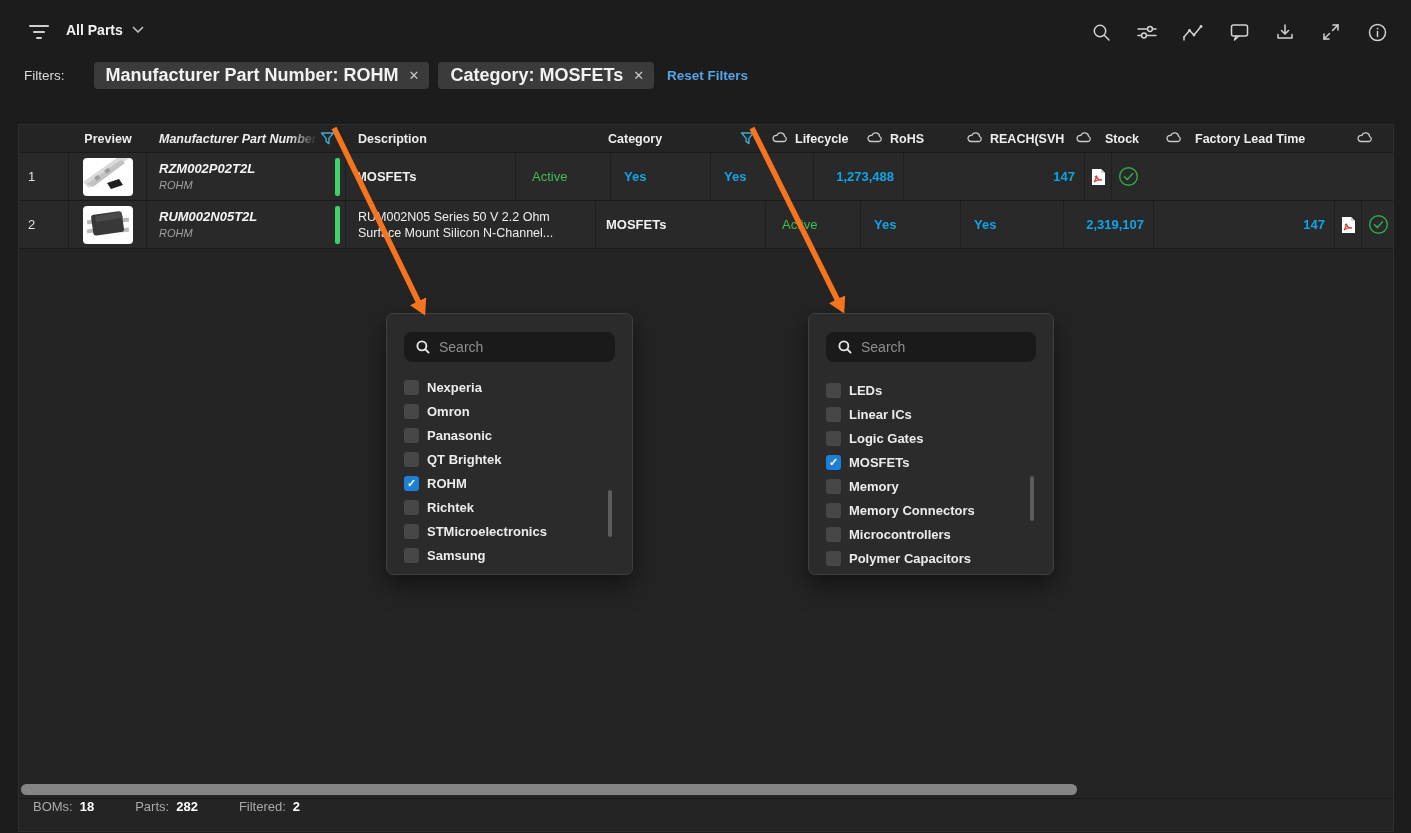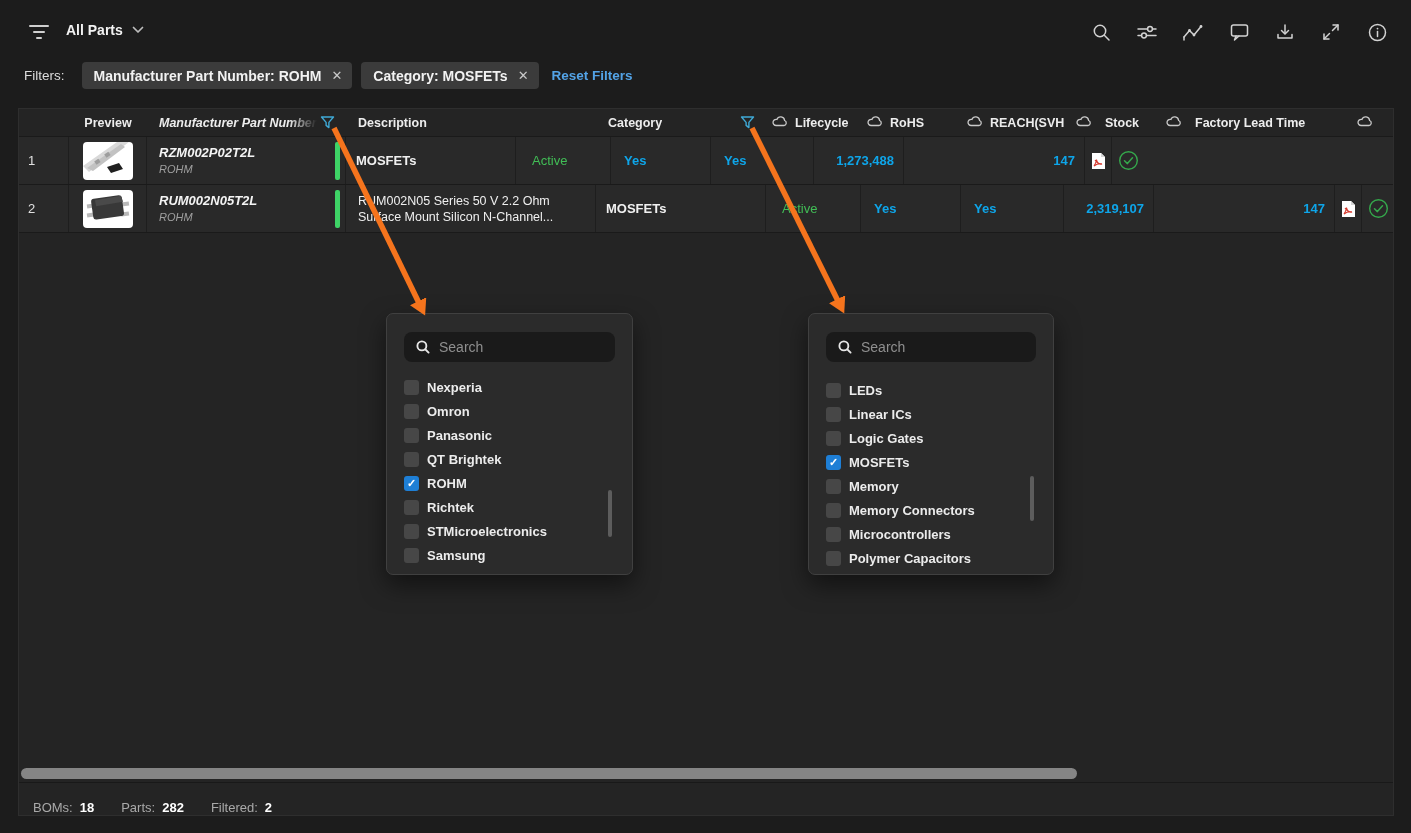--- a/index.html
+++ b/index.html
@@ -13,29 +13,29 @@
   #menu-btn i { display:block; height:2px; background:#cfcfcf; border-radius:1px; }
   #menu-btn i:nth-child(1){width:20px;} #menu-btn i:nth-child(2){width:12px;} #menu-btn i:nth-child(3){width:6px;}
   #view-selector { position:absolute; left:66px; top:22px; display:flex; align-items:center; gap:9px;
     font-size:14px; font-weight:700; color:#f2f2f2; cursor:pointer; }
   #topbar-actions { position:absolute; right:18px; top:21px; display:flex; align-items:center; gap:14px; }
   .tb-icon { width:32px; height:22px; display:flex; align-items:center; justify-content:center; cursor:pointer; }
   .tb-icon svg { stroke:#d2d2d2; fill:none; stroke-width:1.5; stroke-linecap:round; stroke-linejoin:round; }
 
   
   #filters-row { position:absolute; left:24px; top:61px; height:29px; display:flex; align-items:center; gap:9px; }
-  #filters-label { font-size:13.5px; color:#dcdcdc; margin-right:8px; }
+  #filters-label { font-size:13.5px; color:#dcdcdc; margin-right:20px; }
   .chip { background:#3b3b3b; border-radius:4px; height:27px; display:flex; align-items:center;
     padding:0 10px 0 12px; gap:10px; cursor:pointer; }
-  .chip .chip-text { font-size:14px; font-weight:700; color:#f2f2f2; white-space:nowrap; }
+  .chip .chip-text { font-size:18px; font-weight:700; color:#f2f2f2; white-space:nowrap; }
   .chip .chip-x { font-size:13px; color:#c9c9c9; cursor:pointer; }
   #reset-filters { font-size:13.5px; font-weight:700; color:#53a3e6; margin-left:4px; cursor:pointer; }
 
   
-  #panel { position:absolute; left:18px; top:108px; width:1376px; height:708px;
+  #panel { position:absolute; left:18px; top:124px; width:1376px; height:708px;
     background:#242424; border:1px solid #2e2e2e; }
   .trow { display:flex; width:100%; }
   .cell { position:relative; overflow:hidden; white-space:nowrap; flex:none; display:flex; align-items:center; }
   #thead { height:28px; background:#242424; border-bottom:1px solid #1a1a1a; }
   #thead .cell { font-size:12.5px; font-weight:700; color:#ededed; }
   .hlabel { overflow:hidden; white-space:nowrap; }
   .fade-clip { -webkit-mask-image:linear-gradient(90deg,#000 82%,transparent 100%);
     mask-image:linear-gradient(90deg,#000 82%,transparent 100%); }
   .data-row { height:48px; background:#292929; border-bottom:1px solid #1a1a1a; cursor:pointer; }
   .data-row .cell { border-right:1px solid #1e1e1e; }
@@ -93,21 +93,21 @@
     color:#fff; font-size:11px; font-weight:700; line-height:15px; text-align:center; }
   .opt-label { font-size:13px; font-weight:700; color:#ececec; white-space:nowrap; }
   .popup-scroll { position:absolute; width:4px; border-radius:2px; background:#5d5d5d; cursor:pointer; }
   #popup-mfr .popup-scroll { right:20px; top:176px; height:47px; }
   #popup-cat .popup-scroll { right:19px; top:162px; height:45px; }
 
   
   #hscroll-thumb { position:absolute; left:2px; top:659px; width:1056px; height:11px;
     border-radius:6px; background:#858585; cursor:pointer; }
   #statusbar { position:absolute; left:0; bottom:0; width:100%; height:33px; border-top:1px solid #191919;
-    display:flex; align-items:flex-end; padding-left:14px; gap:27px; font-size:13px; }
+    display:flex; align-items:flex-start; padding-left:14px; gap:41px; font-size:13px; }
   .stat { display:flex; gap:7px; align-items:center; }
   .stat .slabel { color:#a9a9a9; }
   .stat .sval { color:#ffffff; font-weight:700; }
 
   #arrows { position:absolute; left:0; top:0; width:1411px; height:833px; pointer-events:none; z-index:9; }
 </style>
 </head>
 <body>
 
 <div id="topbar">

